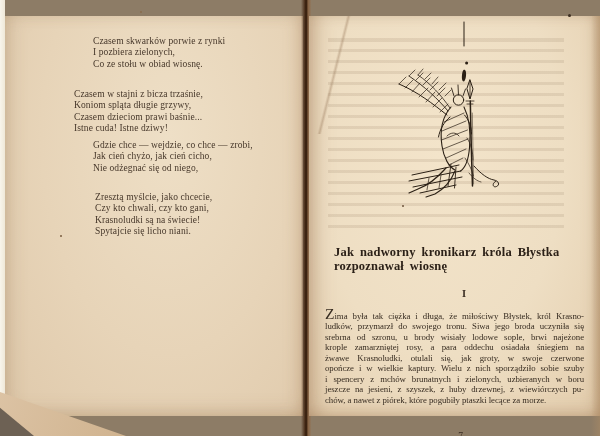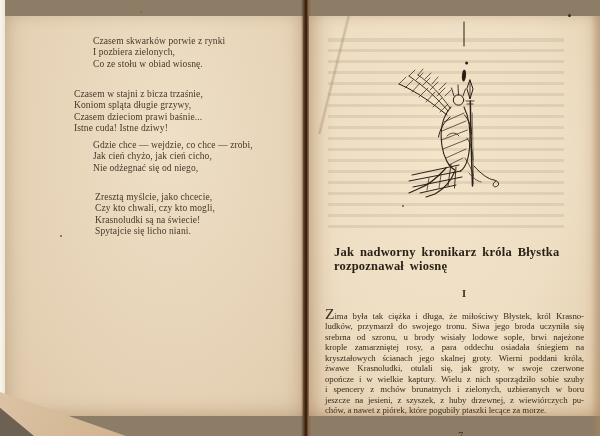--- a/index.html
+++ b/index.html
@@ -79,21 +79,21 @@
         <div class="pline">Czasem dzieciom prawi baśnie...</div>
         <div class="pline">Istne cuda! Istne dziwy!</div>
       </div>
     <div class="stanza s3">
         <div class="pline">Gdzie chce — wejdzie, co chce — zrobi,</div>
         <div class="pline">Jak cień chyżo, jak cień cicho,</div>
         <div class="pline">Nie odżegnać się od niego,</div>
       </div>
     <div class="stanza s4">
         <div class="pline">Zresztą myślcie, jako chcecie,</div>
-        <div class="pline">Czy kto chwali, czy kto mogli,</div>
+        <div class="pline">Czy kto chwali, czy kto gani,</div>
         <div class="pline">Krasnoludki są na świecie!</div>
         <div class="pline">Spytajcie się licho niani.</div>
       </div>
   </div>
 
   <div class="gutter"></div>
 
   <div class="page page-right">
     <div class="ghost"></div>
     <div class="crease"></div>
@@ -141,21 +141,20 @@
     </div>
 
     <div class="numeral">I</div>
 
     <div class="prose">
       <div class="bline first"><span class="dropcap">Z</span><span>ima była tak ciężka i długa, że miłościwy Błystek, król Krasno-</span></div>
       <div class="prose-rest">
           <div class="bline">ludków, przymarzł do swojego tronu. Siwa jego broda uczyniła się</div>
           <div class="bline">srebrna od szronu, u brody wisiały lodowe sople, brwi najeżone</div>
           <div class="bline">krople zamarzniętej rosy, a para oddechu osiadała śniegiem na</div>
-          <div class="bline">kryształowych ścianach jego skalnej groty. Wierni poddani króla,</div>
           <div class="bline">żwawe Krasnoludki, otulali się, jak groty, w swoje czerwone</div>
           <div class="bline">opończe i w wielkie kaptury. Wielu z nich sporządziło sobie szuby</div>
           <div class="bline">i spencery z mchów brunatnych i zielonych, uzbieranych w boru</div>
           <div class="bline">jeszcze na jesieni, z szyszek, z huby drzewnej, z wiewiórczych pu-</div>
           <div class="bline">chów, a nawet z piórek, które pogubiły ptaszki lecące za morze.</div>
         </div>
     </div>
 
     <div class="pnum">7</div>
     <div class="edge-right"></div>

